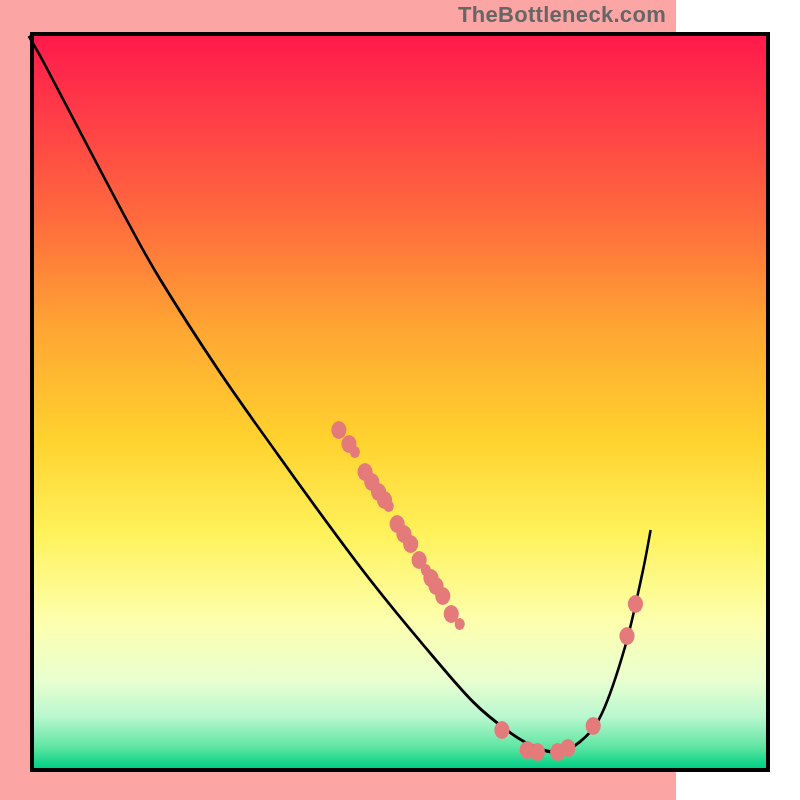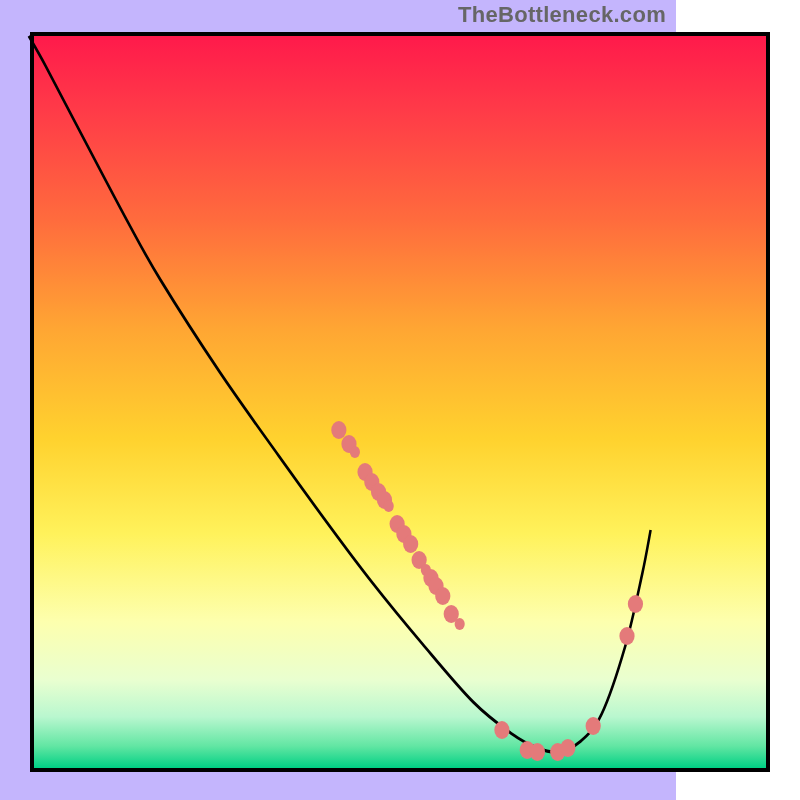--- a/index.html
+++ b/index.html
@@ -7,21 +7,21 @@
     padding: 0;
     width: 800px;
     height: 800px;
     overflow: hidden;
     font-family: Arial, Helvetica, sans-serif;
   }
   .wrap {
     position: relative;
     width: 676px;
     height: 800px;
-    background: #c4b5fd;
+    background: #fca5a5;
   }
   .watermark {
     position: absolute;
     top: 2px;
     right: 10px;
     color: #666;
     font-size: 22px;
     font-weight: 600;
     letter-spacing: 0.3px;
     z-index: 5;

